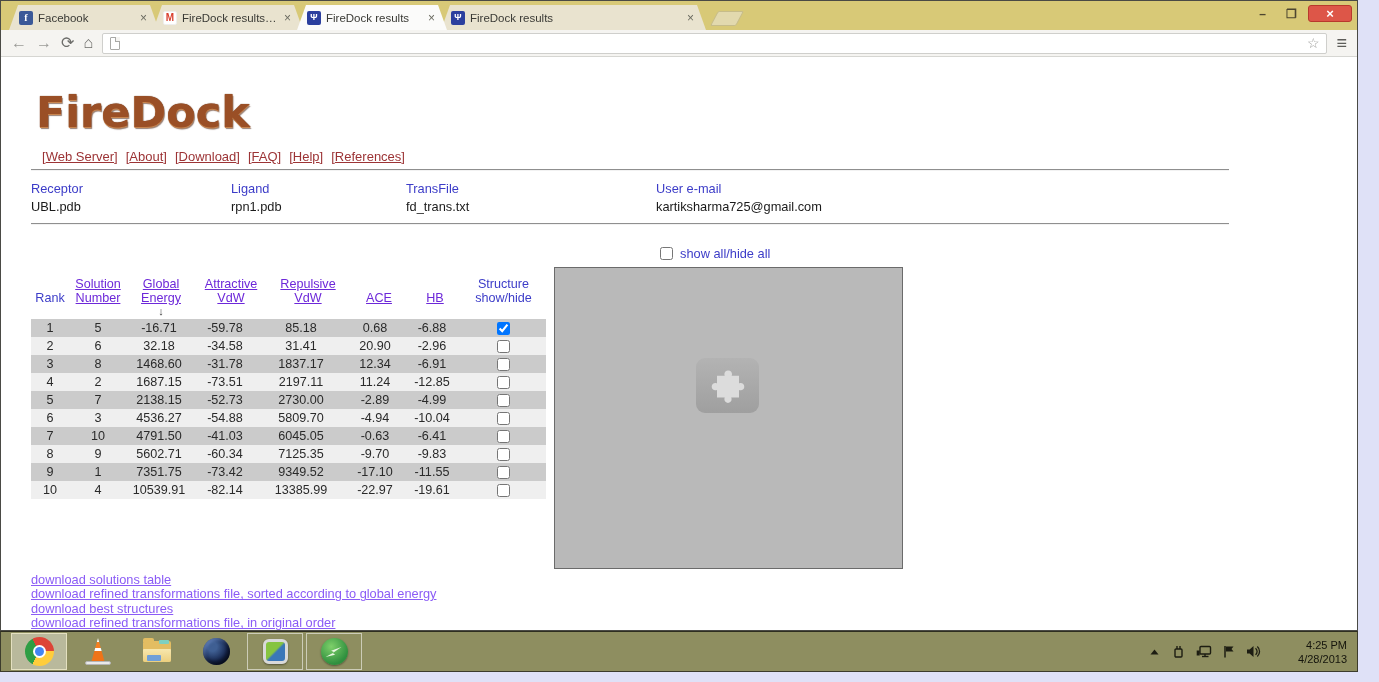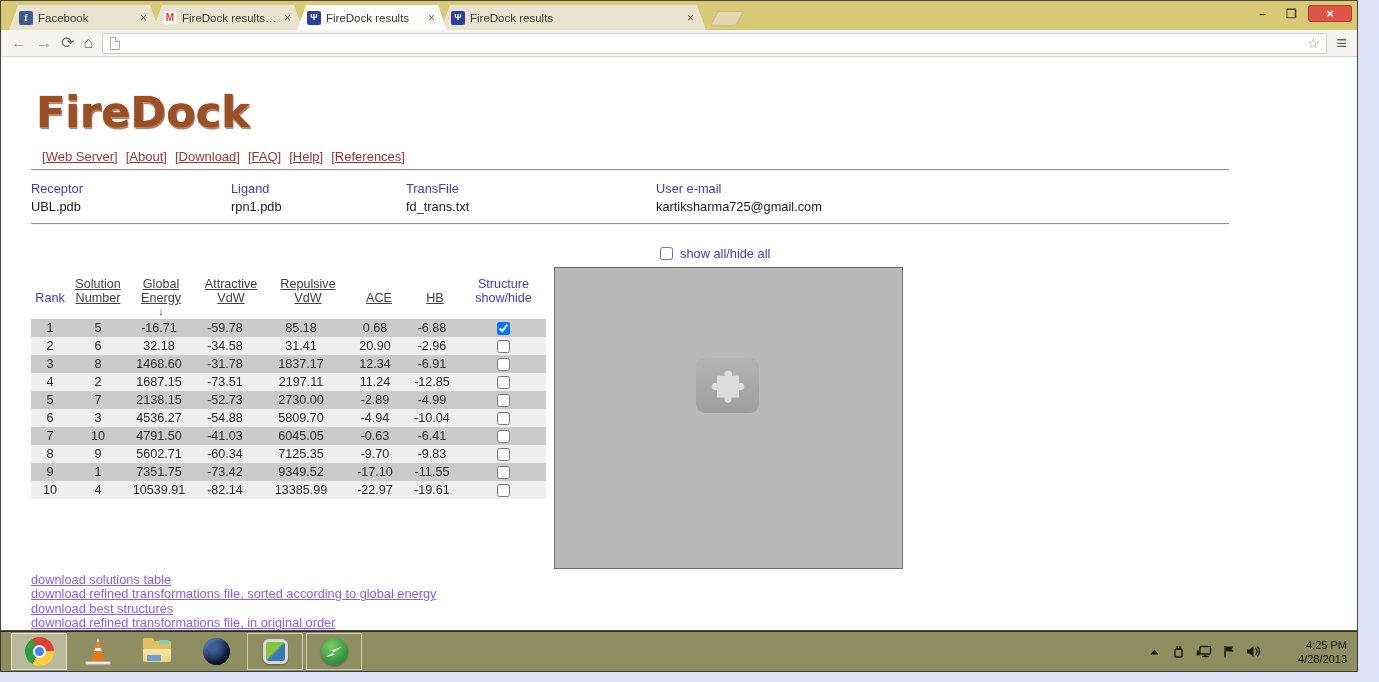--- a/index.html
+++ b/index.html
@@ -92,21 +92,21 @@
   .jc0 { left:0; } .jc1 { left:200px; } .jc2 { left:375px; } .jc3 { left:625px; }
 
   .showall { position:absolute; left:659px; top:189px; display:flex; align-items:center; gap:7px;
              font-size:12.8px; color:#3c3cc8; }
   .showall input { width:13px; height:13px; margin:0; }
 
   
   table.results { position:absolute; left:30px; top:220px; border-collapse:collapse; table-layout:fixed; width:515px; font-size:12.6px; }
   table.results th { font-weight:normal; vertical-align:bottom; padding:0 0 1px 0; line-height:14px; text-align:center; }
   table.results th .hl { display:block; }
-  table.results th a { color:#404040; text-decoration:underline; }
+  table.results th a { color:#6d28d9; text-decoration:underline; }
   table.results th .plain { color:#3c3cc8; }
   table.results th .arrow { display:block; color:#444; font-size:11px; height:13px; line-height:13px; }
   table.results td { height:18px; padding:0; color:#2a2a2a; }
   table.results tbody tr:nth-child(odd)  { background:#cbcbcb; }
   table.results tbody tr:nth-child(even) { background:#efefef; }
   td.c { text-align:center; }
   td.r { text-align:center; }
   table.results td:nth-child(3){ padding-right:4px; }
   table.results td:nth-child(4){ padding-right:12px; }
   table.results td:nth-child(5){ padding-right:14px; }

